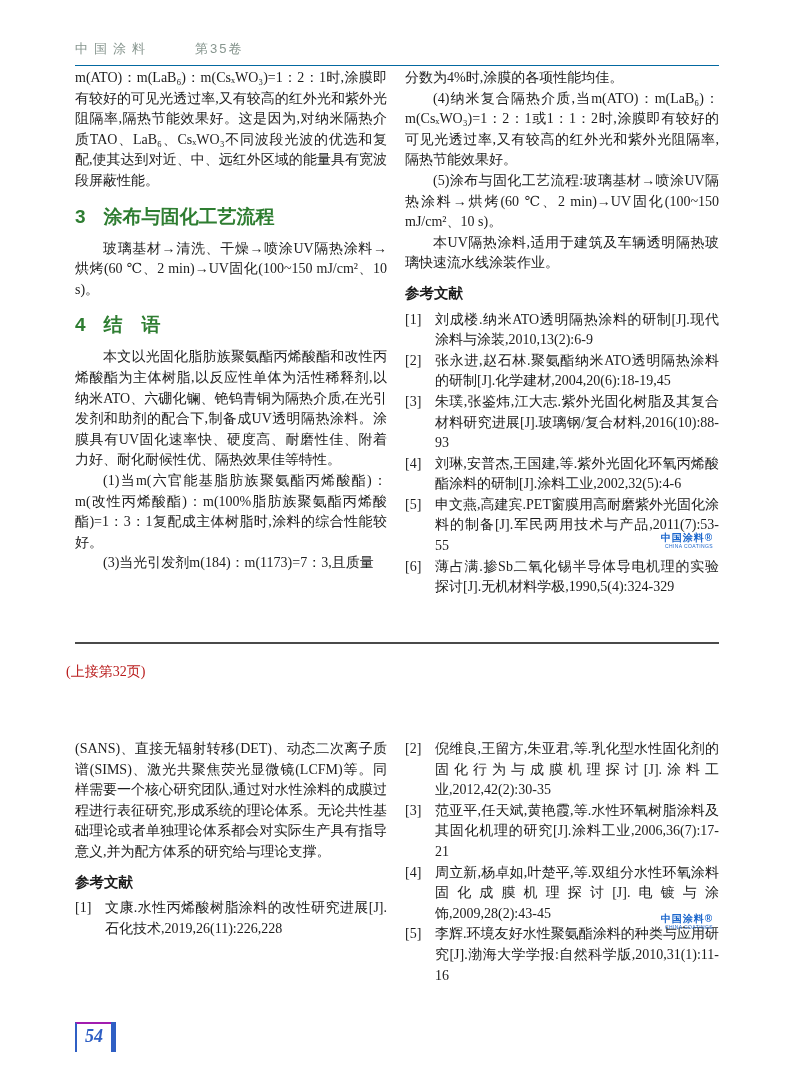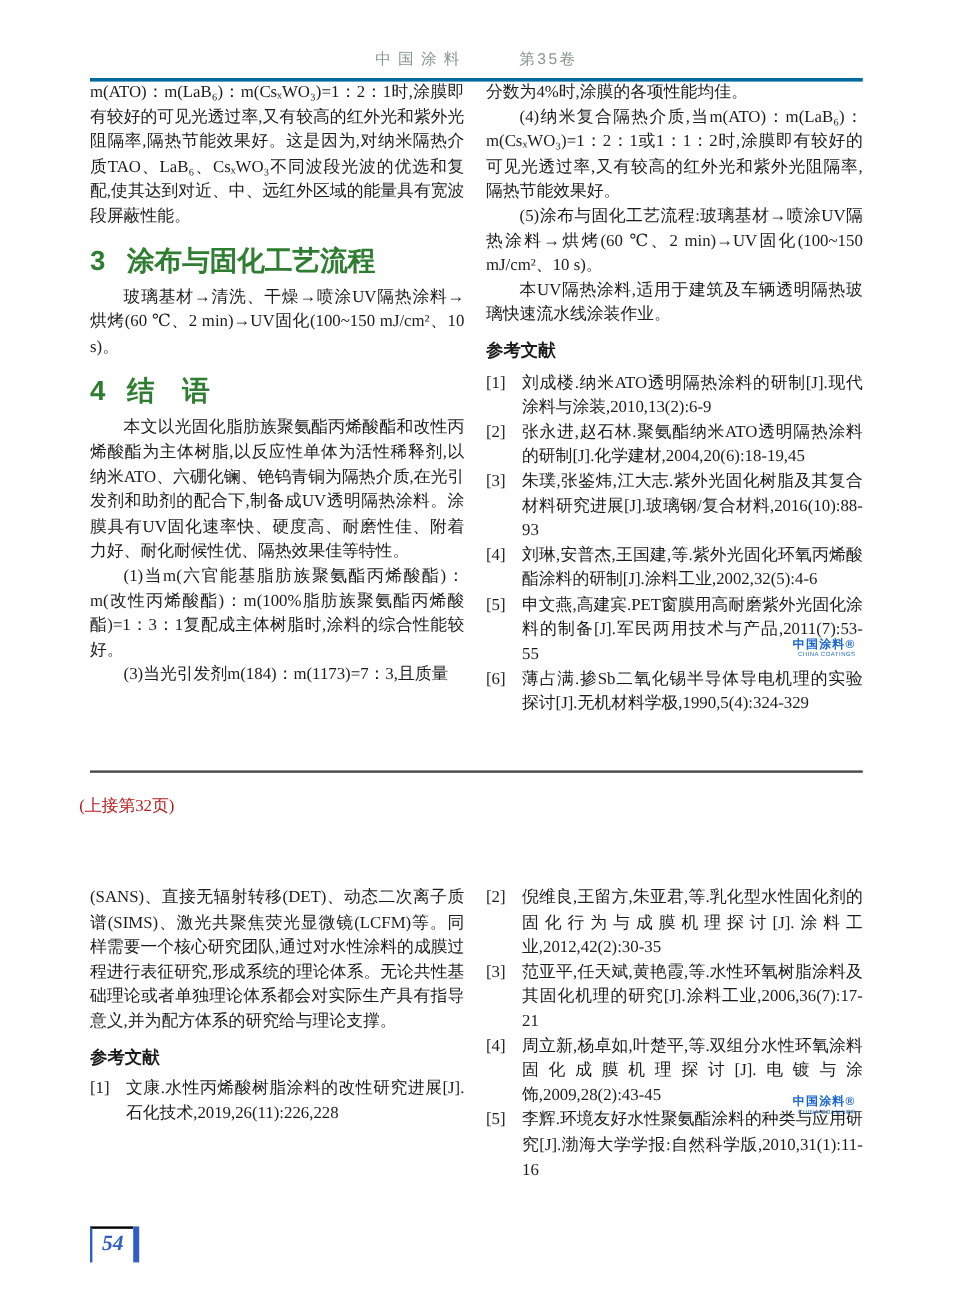--- a/index.html
+++ b/index.html
@@ -6,42 +6,42 @@
   body {
     width:794px; height:1077px; background:#ffffff;
     font-family:"Liberation Serif","DejaVu Serif",serif;
     color:#212121;
   }
   .page { position:relative; width:794px; height:1077px; background:#fff; overflow:hidden; }
 
   
   .header {
     position:absolute; left:75px; right:75px; top:40px;
-    display:flex; justify-content:center; align-items:flex-end;
-    border-bottom:3px solid #0369a1; padding-bottom:7px;
+    display:flex; justify-content:flex-start; align-items:flex-end;
+    border-bottom:1px solid #0369a1; padding-bottom:7px;
     font-family:"Liberation Sans","DejaVu Sans",sans-serif;
     font-size:13px; color:#87968f;
   }
   .journal-name { letter-spacing:6px; }
   .volume-label { letter-spacing:2px;margin-left:44px; }
 
   
   .col {
     position:absolute; font-size:14px; line-height:20.6px;
     text-align:justify; color:#1c1c1c;
   }
   #a1-left  { left:75px;  top:68px; width:312px; }
   #a1-right { left:405px; top:68px; width:314px; }
   #a2-left  { left:75px;  top:739px; width:312px; }
   #a2-right { left:405px; top:739px; width:314px; }
   .col p { margin:0; }
   .indent { text-indent:2em; }
 
   .sec-heading {
-    color:#2e7d31; font-weight:bold; font-size:23px;
+    color:#2e7d31; font-weight:bold; font-size:19px;
     font-family:"Liberation Sans","DejaVu Sans",sans-serif;
     margin:13px 0 10px 0; text-align:left; line-height:24px;
   }
   .sec-num { margin-right:18px; }
 
   .refs-heading {
     font-weight:bold; font-size:14.5px;
     margin:9px 0 6px 0;
   }
   .ref { display:flex; }
@@ -59,21 +59,21 @@
   .logo-a1 { position:absolute; right:6px; top:464px; }
   .logo-a2 { position:absolute; right:6px; top:174px; }
 
   
   .divider { position:absolute; left:75px; right:75px; top:642px; border-top:2px solid #4a4a4a; }
   .cont-note { position:absolute; left:66px; top:663px; font-size:14px; color:#b91c1c; }
 
   
   .footer { position:absolute; left:75px; top:1022px; display:flex; align-items:stretch; }
   .page-box {
-    border-top:2px solid #000000; border-left:2px solid #2f5fc4;
+    border-top:2px solid #a21caf; border-left:2px solid #2f5fc4;
     padding:2px 8px 5px 8px; font-style:italic; font-weight:bold;
     font-size:18px; color:#2f5fc4;
   }
   .vbar { width:5px; background:#2f5fc4; margin-right:8px; }
   .footer-text { padding-top:2px; font-family:"Liberation Sans","DejaVu Sans",sans-serif; }
   .footer-cn { font-size:13.5px; font-weight:bold; color:#3a3a3a; letter-spacing:2px; }
   .footer-en { font-size:8px; color:#9e9e9e; margin-top:2px; }
 </style>
 </head>
 <body>

